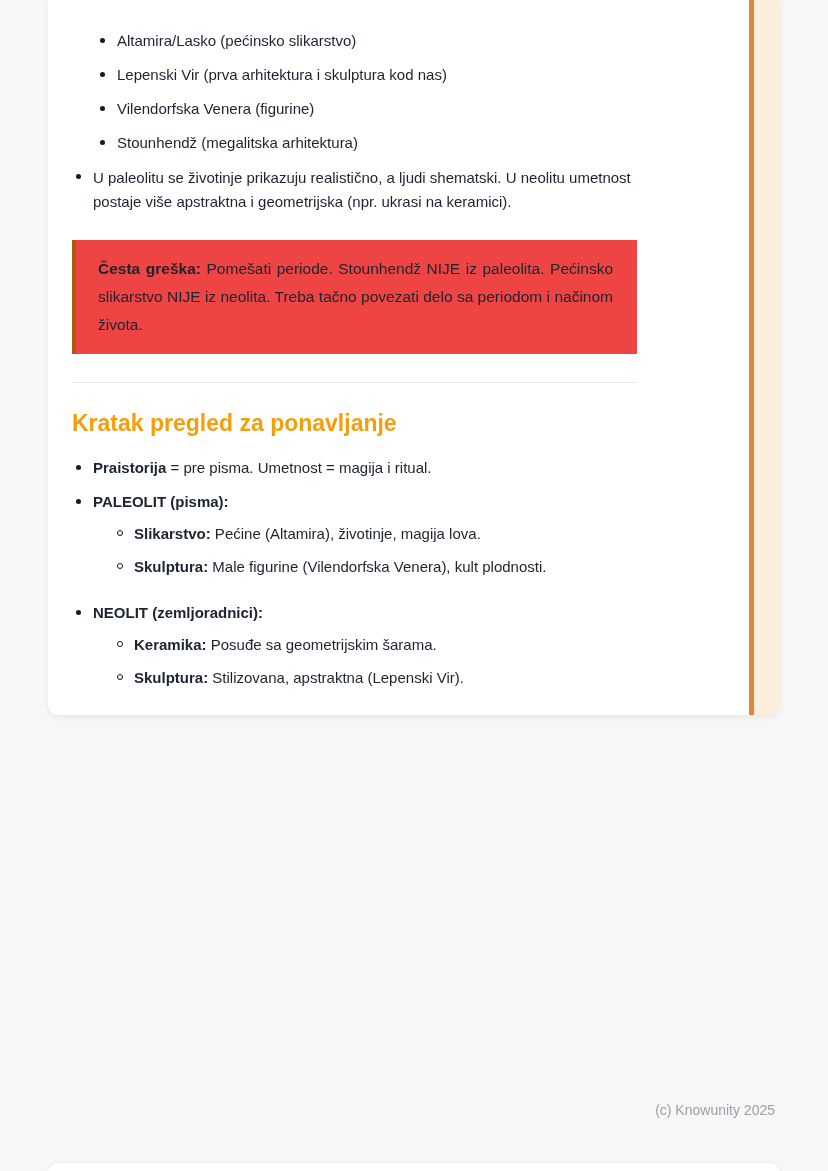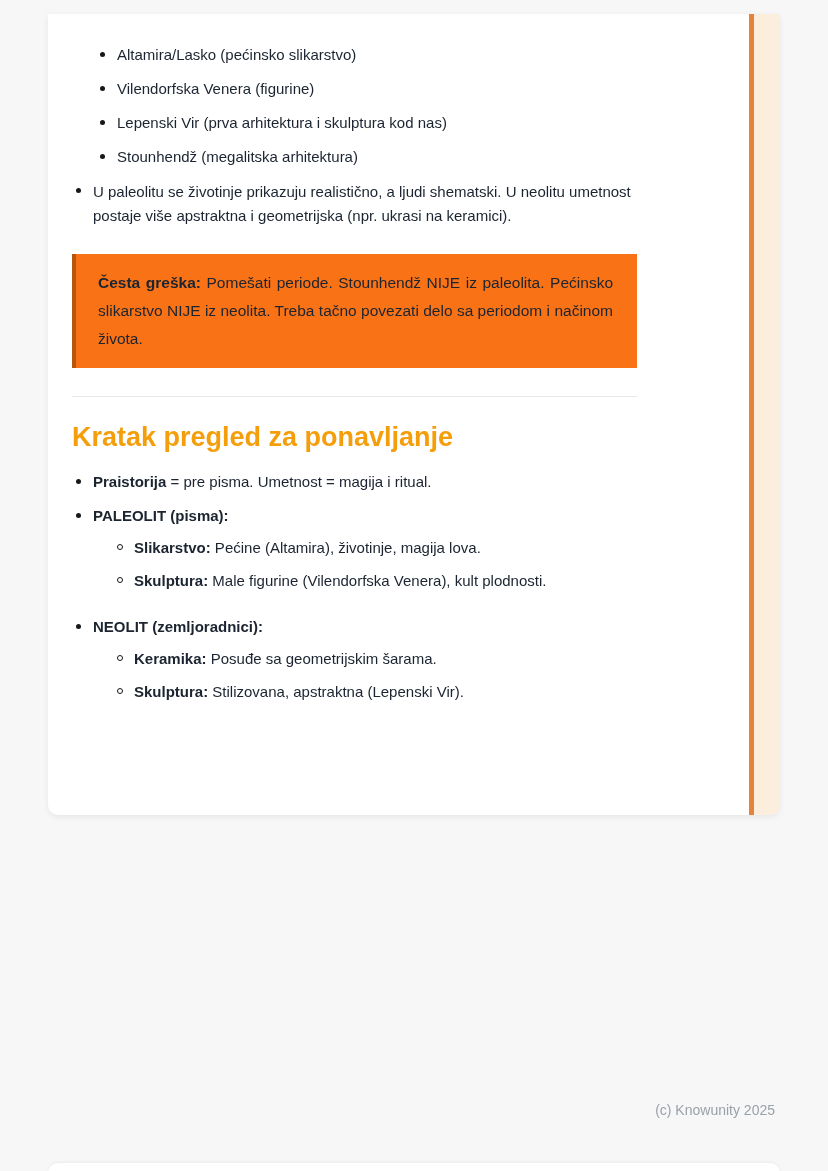--- a/index.html
+++ b/index.html
@@ -7,22 +7,22 @@
   body {
     position: relative;
     background: #f7f7f8;
     font-family: "Liberation Sans", sans-serif;
     color: #1b2430;
     overflow: hidden;
   }
 
   .page {
     position: absolute;
-    left: 48px; top: 14px;
-    width: 732px; height: 801px;
+    left: 48px; top: 0;
+    width: 732px; height: 715px;
     background: #ffffff;
     border-radius: 0 0 10px 10px;
     box-shadow: 0 2px 6px rgba(0,0,0,0.07);
   }
   .accent-strip {
     position: absolute; top: 0; right: 0;
     width: 26px; height: 100%;
     background: #fceedd;
     border-radius: 0 0 10px 0;
   }
@@ -58,41 +58,41 @@
   }
   .txt { flex: 1 1 auto; }
   strong { font-weight: bold; text-align: center; }
 
   .sub-list { margin-left: 28px; }
   .intro-list { margin-top: 11px; margin-left: 4px; }
   .intro-list .li .txt { line-height: 24px; }
 
   .callout {
     margin-top: 26px;
-    background: #f97316;
+    background: #ef4444;
     border-left: 4px solid #b4560e;
     padding: 15px 24px 15px 22px;
   }
   .callout-text {
     font-size: 15.5px;
     line-height: 28px;
     text-align: justify;
     color: #1b2430;
   }
 
   .divider {
     margin-top: 28px;
     height: 1px;
     background: #e7e8ea;
     width: 100%;
   }
 
   .heading {
     margin-top: 26px;
-    font-size: 27px;
+    font-size: 23px;
     line-height: 28px;
     font-weight: bold;
     color: #f59e0b;
   }
 
   .summary-list { margin-top: 20px; margin-left: 4px; }
   .nested { margin: 11px 0 0 24px; }
   .nested .li { margin-bottom: 12px; }
 
   .next-page {
@@ -121,25 +121,25 @@
 
   <div class="content">
 
     <ul class="list sub-list">
       <li class="li">
         <span class="dot"></span>
         <span class="txt">Altamira/Lasko (pećinsko slikarstvo)</span>
       </li>
       <li class="li">
         <span class="dot"></span>
+        <span class="txt">Lepenski Vir (prva arhitektura i skulptura kod nas)</span>
+      </li>
+      <li class="li">
+        <span class="dot"></span>
         <span class="txt">Vilendorfska Venera (figurine)</span>
-      </li>
-      <li class="li">
-        <span class="dot"></span>
-        <span class="txt">Lepenski Vir (prva arhitektura i skulptura kod nas)</span>
       </li>
       <li class="li">
         <span class="dot"></span>
         <span class="txt">Stounhendž (megalitska arhitektura)</span>
       </li>
     </ul>
 
     <ul class="list intro-list">
       <li class="li">
         <span class="dot"></span>

